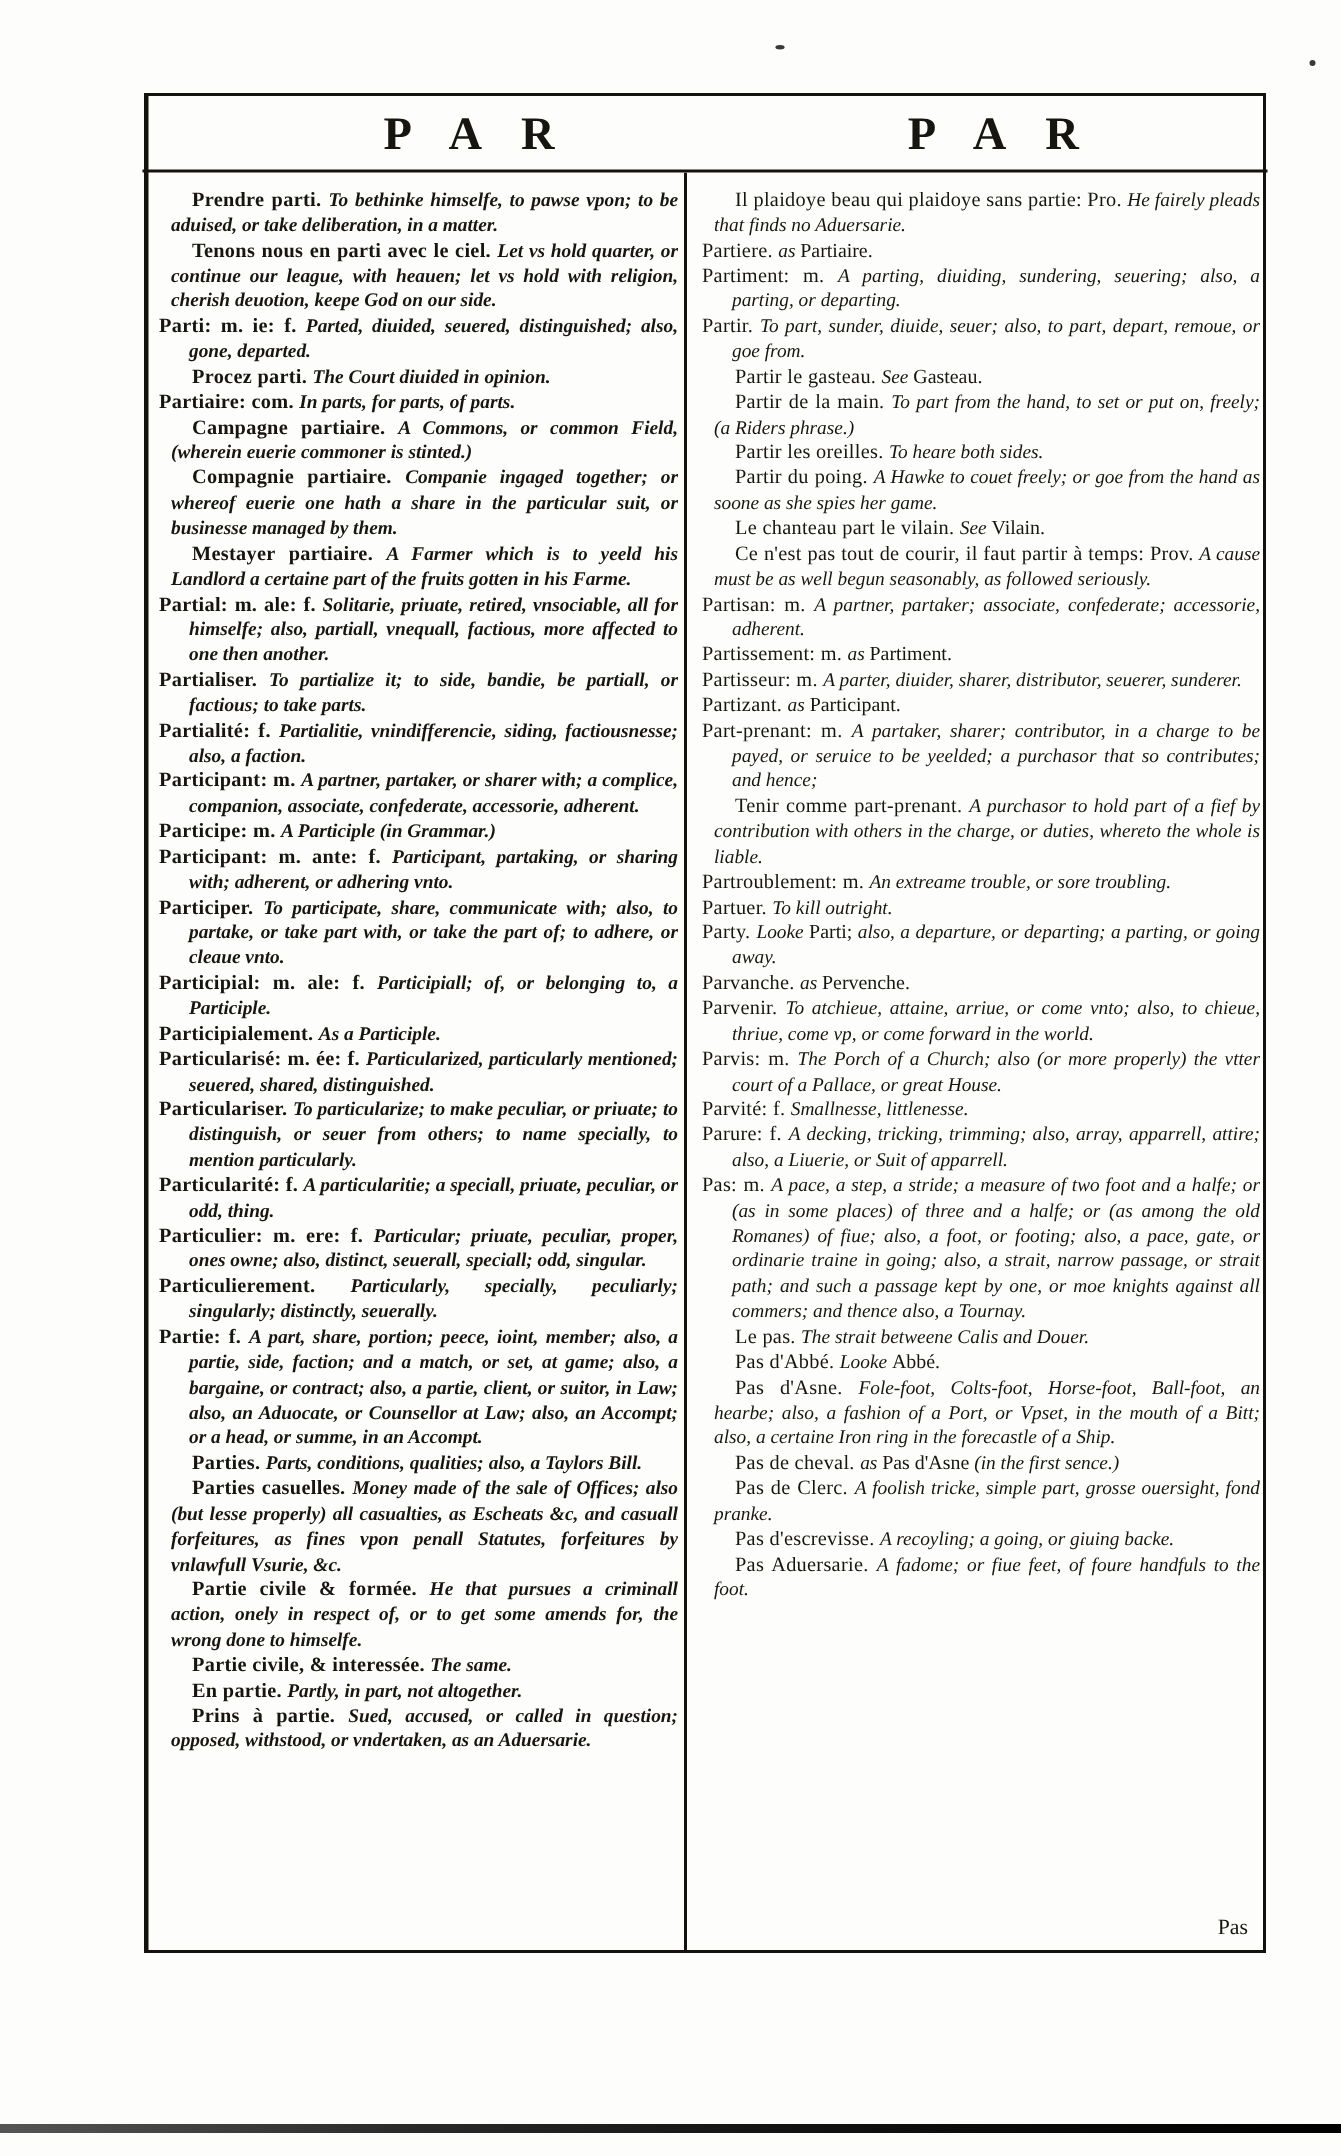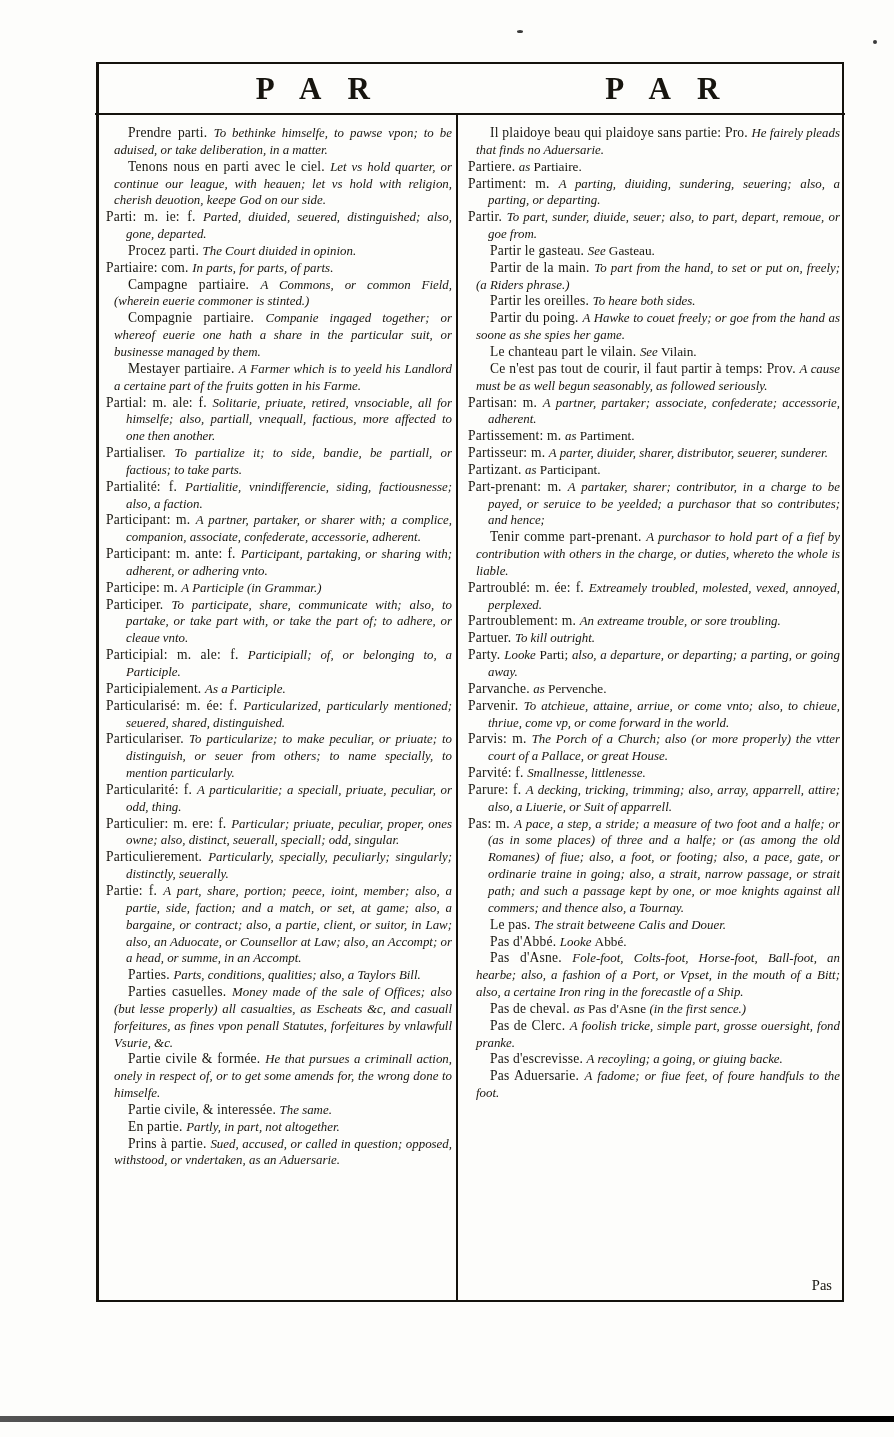--- a/index.html
+++ b/index.html
@@ -37,21 +37,21 @@
   .text-area{
     position:absolute;top:51px;left:0;right:0;bottom:0;
     overflow:hidden;
   }
   .column{
     position:absolute;top:10px;bottom:8px;
     overflow:hidden;
     font-size:12.9px;line-height:16.85px;
     text-align:justify;
   }
-  .column.left{left:7px;width:346px;}
+  .column.left{left:7px;width:346px;font-weight:bold;}
   .column.right{left:369px;width:372px;}
   .divider{
     position:absolute;top:0;bottom:0;left:357px;width:2px;
     background:#14120d;
   }
   .entry,.sub{margin:0;}
   .entry{padding-left:20px;text-indent:-20px;}
   .sub{padding-left:8px;text-indent:14px;}
   .h{font-style:normal;font-size:1.05em;letter-spacing:0.2px;}
   .d{font-style:italic;}
@@ -89,22 +89,22 @@
           <p class="entry"><span class="h">Parti: m. ie: f. </span><span class="d">Parted, diuided, seuered, distinguished; also, gone, departed. </span></p>
           <p class="sub"><span class="h">Procez parti. </span><span class="d">The Court diuided in opinion. </span></p>
           <p class="entry"><span class="h">Partiaire: com. </span><span class="d">In parts, for parts, of parts. </span></p>
           <p class="sub"><span class="h">Campagne partiaire. </span><span class="d">A Commons, or common Field, (wherein euerie commoner is stinted.) </span></p>
           <p class="sub"><span class="h">Compagnie partiaire. </span><span class="d">Companie ingaged together; or whereof euerie one hath a share in the particular suit, or businesse managed by them. </span></p>
           <p class="sub"><span class="h">Mestayer partiaire. </span><span class="d">A Farmer which is to yeeld his Landlord a certaine part of the fruits gotten in his Farme. </span></p>
           <p class="entry"><span class="h">Partial: m. ale: f. </span><span class="d">Solitarie, priuate, retired, vnsociable, all for himselfe; also, partiall, vnequall, factious, more affected to one then another. </span></p>
           <p class="entry"><span class="h">Partialiser. </span><span class="d">To partialize it; to side, bandie, be partiall, or factious; to take parts. </span></p>
           <p class="entry"><span class="h">Partialité: f. </span><span class="d">Partialitie, vnindifferencie, siding, factiousnesse; also, a faction. </span></p>
           <p class="entry"><span class="h">Participant: m. </span><span class="d">A partner, partaker, or sharer with; a complice, companion, associate, confederate, accessorie, adherent. </span></p>
+          <p class="entry"><span class="h">Participe: m. </span><span class="d">A Participle (in Grammar.) </span></p>
           <p class="entry"><span class="h">Participant: m. ante: f. </span><span class="d">Participant, partaking, or sharing with; adherent, or adhering vnto. </span></p>
-          <p class="entry"><span class="h">Participe: m. </span><span class="d">A Participle (in Grammar.) </span></p>
           <p class="entry"><span class="h">Participer. </span><span class="d">To participate, share, communicate with; also, to partake, or take part with, or take the part of; to adhere, or cleaue vnto. </span></p>
           <p class="entry"><span class="h">Participial: m. ale: f. </span><span class="d">Participiall; of, or belonging to, a Participle. </span></p>
           <p class="entry"><span class="h">Participialement. </span><span class="d">As a Participle. </span></p>
           <p class="entry"><span class="h">Particularisé: m. ée: f. </span><span class="d">Particularized, particularly mentioned; seuered, shared, distinguished. </span></p>
           <p class="entry"><span class="h">Particulariser. </span><span class="d">To particularize; to make peculiar, or priuate; to distinguish, or seuer from others; to name specially, to mention particularly. </span></p>
           <p class="entry"><span class="h">Particularité: f. </span><span class="d">A particularitie; a speciall, priuate, peculiar, or odd, thing. </span></p>
           <p class="entry"><span class="h">Particulier: m. ere: f. </span><span class="d">Particular; priuate, peculiar, proper, ones owne; also, distinct, seuerall, speciall; odd, singular. </span></p>
           <p class="entry"><span class="h">Particulierement. </span><span class="d">Particularly, specially, peculiarly; singularly; distinctly, seuerally. </span></p>
           <p class="entry"><span class="h">Partie: f. </span><span class="d">A part, share, portion; peece, ioint, member; also, a partie, side, faction; and a match, or set, at game; also, a bargaine, or contract; also, a partie, client, or suitor, in Law; also, an Aduocate, or Counsellor at Law; also, an Accompt; or a head, or summe, in an Accompt. </span></p>
           <p class="sub"><span class="h">Parties. </span><span class="d">Parts, conditions, qualities; also, a Taylors Bill. </span></p>
@@ -125,21 +125,20 @@
           <p class="sub"><span class="h">Partir les oreilles. </span><span class="d">To heare both sides. </span></p>
           <p class="sub"><span class="h">Partir du poing. </span><span class="d">A Hawke to couet freely; or goe from the hand as soone as she spies her game. </span></p>
           <p class="sub"><span class="h">Le chanteau part le vilain. </span><span class="d">See </span><span class="t">Vilain. </span></p>
           <p class="sub"><span class="h">Ce n'est pas tout de courir, il faut partir à temps: Prov. </span><span class="d">A cause must be as well begun seasonably, as followed seriously. </span></p>
           <p class="entry"><span class="h">Partisan: m. </span><span class="d">A partner, partaker; associate, confederate; accessorie, adherent. </span></p>
           <p class="entry"><span class="h">Partissement: m. </span><span class="d">as </span><span class="t">Partiment. </span></p>
           <p class="entry"><span class="h">Partisseur: m. </span><span class="d">A parter, diuider, sharer, distributor, seuerer, sunderer. </span></p>
           <p class="entry"><span class="h">Partizant. </span><span class="d">as </span><span class="t">Participant. </span></p>
           <p class="entry"><span class="h">Part-prenant: m. </span><span class="d">A partaker, sharer; contributor, in a charge to be payed, or seruice to be yeelded; a purchasor that so contributes; and hence; </span></p>
           <p class="sub"><span class="h">Tenir comme part-prenant. </span><span class="d">A purchasor to hold part of a fief by contribution with others in the charge, or duties, whereto the whole is liable. </span></p>
-          <p class="entry"><span class="h">Partroublé: m. ée: f. </span><span class="d">Extreamely troubled, molested, vexed, annoyed, perplexed. </span></p>
           <p class="entry"><span class="h">Partroublement: m. </span><span class="d">An extreame trouble, or sore troubling. </span></p>
           <p class="entry"><span class="h">Partuer. </span><span class="d">To kill outright. </span></p>
           <p class="entry"><span class="h">Party. </span><span class="d">Looke </span><span class="t">Parti; </span><span class="d">also, a departure, or departing; a parting, or going away. </span></p>
           <p class="entry"><span class="h">Parvanche. </span><span class="d">as </span><span class="t">Pervenche. </span></p>
           <p class="entry"><span class="h">Parvenir. </span><span class="d">To atchieue, attaine, arriue, or come vnto; also, to chieue, thriue, come vp, or come forward in the world. </span></p>
           <p class="entry"><span class="h">Parvis: m. </span><span class="d">The Porch of a Church; also (or more properly) the vtter court of a Pallace, or great House. </span></p>
           <p class="entry"><span class="h">Parvité: f. </span><span class="d">Smallnesse, littlenesse. </span></p>
           <p class="entry"><span class="h">Parure: f. </span><span class="d">A decking, tricking, trimming; also, array, apparrell, attire; also, a Liuerie, or Suit of apparrell. </span></p>
           <p class="entry"><span class="h">Pas: m. </span><span class="d">A pace, a step, a stride; a measure of two foot and a halfe; or (as in some places) of three and a halfe; or (as among the old Romanes) of fiue; also, a foot, or footing; also, a pace, gate, or ordinarie traine in going; also, a strait, narrow passage, or strait path; and such a passage kept by one, or moe knights against all commers; and thence also, a Tournay. </span></p>
           <p class="sub"><span class="h">Le pas. </span><span class="d">The strait betweene Calis and Douer. </span></p>

